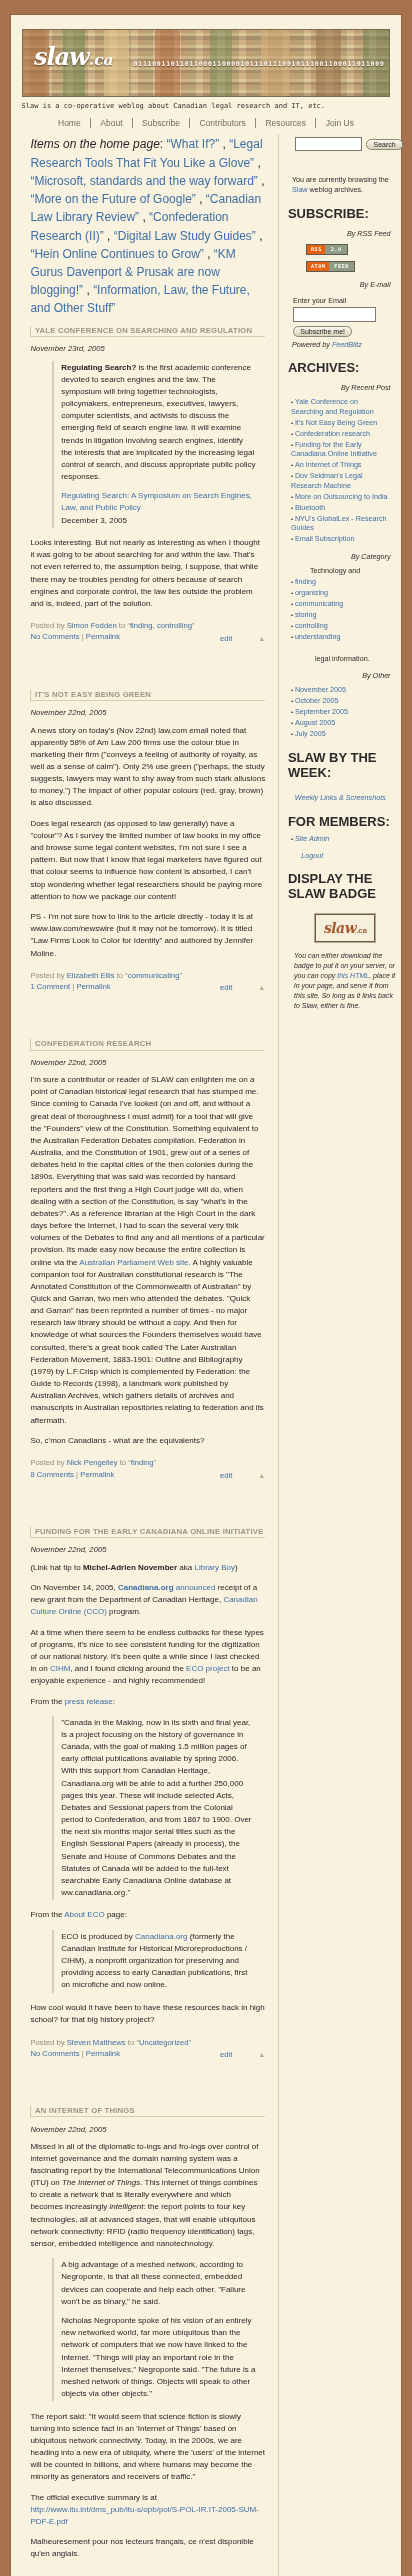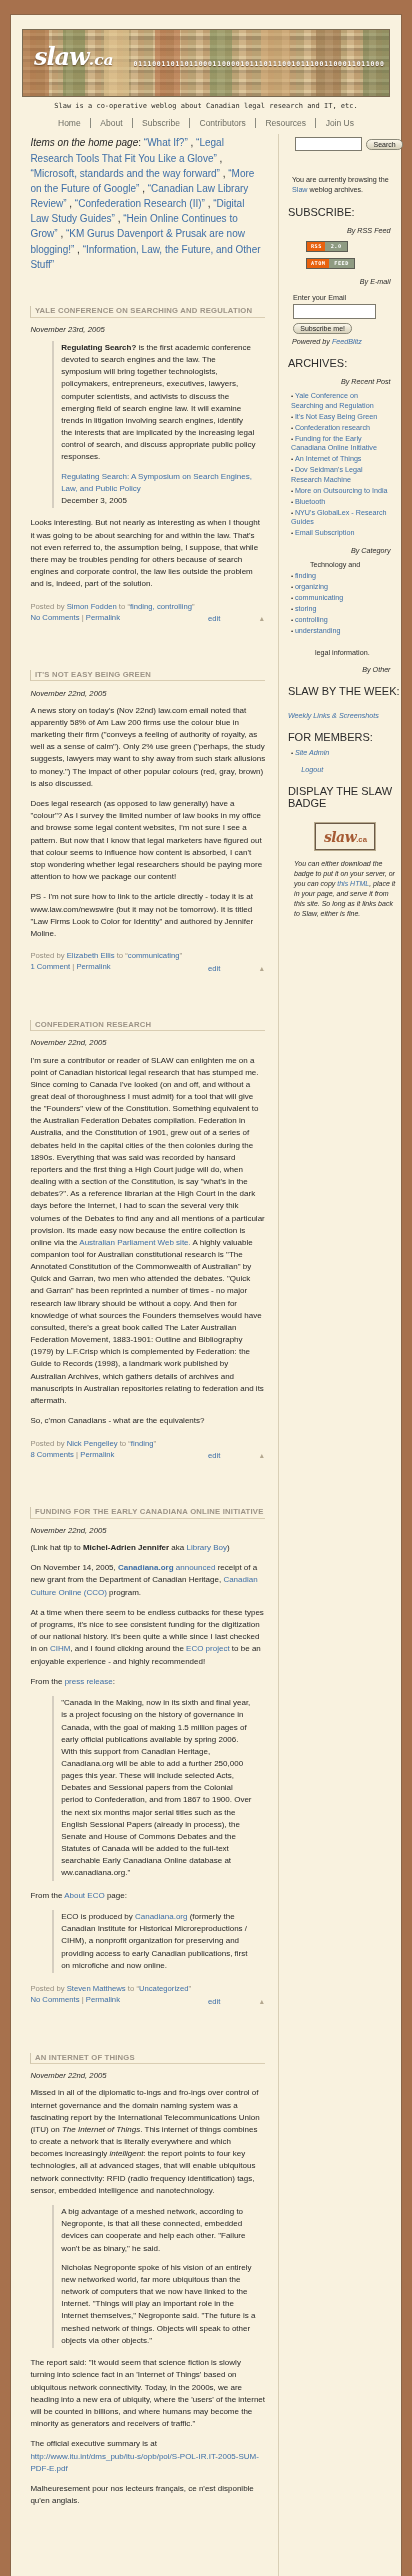--- a/index.html
+++ b/index.html
@@ -46,37 +46,37 @@
   .banner-binary{
     position:absolute; left:111px; top:30px; right:4.1px;
     color:#fff; font-family:"DejaVu Sans Mono", monospace;
     font-weight:bold; font-size:6.4px; letter-spacing:0.8px;
     text-shadow:0 0.5px 1px rgba(60,30,10,.7);
     white-space:nowrap; overflow:hidden;
   }
   .tagline{
     margin-top:5.2px;
     font-family:"DejaVu Sans Mono", monospace;
-    font-size:7px; color:#2e2e2a;text-align:center;
+    font-size:7px; color:#2e2e2a;
   }
   
   .nav{ text-align:center; margin:8.2px 0 5.2px 0; }
   .nav span.item{
     display:inline-block; padding:0 9.3px;
     color:#6e6e64; font-size:8.5px;
     border-right:0.5px solid #8b8b80;
     cursor:pointer;
   }
   .nav span.item:last-child{border-right:none;}
   
   .cols{ display:flex; align-items:stretch; min-height:2548px; margin-top:6.2px; }
   .main{ flex:0 0 256px; box-sizing:border-box; padding:0 12.4px 0 8.8px; display:flex; flex-direction:column; }
   .side{ flex:1; box-sizing:border-box; border-left:0.5px solid #d9cfb6; padding:2.1px 0 0 9.3px; font-size:7.2px; color:#2b2b2b; }
   
-  .intro{ font-size:10px; line-height:1.52; color:#262626; margin:1px 0 34px 0; }
+  .intro{ font-size:12px; line-height:1.52; color:#262626; margin:1px 0 8px 0; }
   .i{ font-style:italic; }
   .b{ font-weight:bold; }
   a.lnk{ color:#3e6fa7; text-decoration:none; cursor:pointer; }
   .post{ margin-bottom:47px; }
   .post-title{
     color:#9d9487; font-weight:bold; font-size:7.7px; letter-spacing:0.2px;
     border-bottom:0.5px solid #d9cdb2; border-left:1.5px solid #cfc5ad;
     padding:0 0 1.5px 3.6px; margin:0 0 7.2px 0;
   }
   .post-date{ font-style:italic; font-size:7.7px; color:#2b2b2b; margin:0 0 7.2px 0; }
@@ -84,52 +84,52 @@
   .post-body blockquote{
     margin:2.1px 9.3px 9.3px 21.6px; padding:1px 0 1px 7.2px;
     border-left:2.6px solid #d5cec0;
   }
   .post-body blockquote p{ margin:0 0 7.2px 0; }
   .post-body blockquote p:last-child{ margin-bottom:0; }
   .post-meta{ display:flex; justify-content:space-between; align-items:flex-end; margin-top:10.3px; font-size:7.7px; }
   .meta-gray{ color:#948d80; }
   .post-meta .left div{ line-height:1.45; }
   .post-meta .right{ white-space:nowrap; }
-  .post-meta .edit{ margin-right:36px; }
+  .post-meta .edit{ margin-right:24px; }
   .up-arrow{ color:#b3a78f; font-size:6.7px; cursor:pointer; }
   
   .search-row{ display:flex; gap:4.1px; align-items:center; margin:1px 0 24px 7.2px; }
   .search-input{
     width:61px; height:10.3px; border:0.5px solid #7d7a6d; background:#fff;
     font-size:6.7px; padding:0.5px 2.1px;
   }
   .btn{
     font-size:7px; color:#222; padding:1px 6.2px;
     background:linear-gradient(#fbf7ea,#d8d2bc);
     border:0.5px solid #8a8878; border-radius:5.2px; cursor:pointer;
     font-family:"Liberation Sans", sans-serif;
   }
   .side-note{ margin:0 3.1px 9.3px 4.1px; line-height:1.4; }
-  .side-h{ font-weight:normal; font-size:11px; color:#2b2b2b; margin:11.3px 0 5.2px 0; }
+  .side-h{ font-weight:bold; font-size:13px; color:#2b2b2b; margin:11.3px 0 5.2px 0; }
   .side-sub{ font-style:italic; text-align:right; margin:8.2px 12.4px 5.2px 0; }
   .badge-row{ margin:3.1px 0 6.2px 18.5px; }
   .feed-badge{ display:inline-flex; border:0.5px solid #5c5c54; font-family:"DejaVu Sans Mono", monospace; font-size:5.2px; font-weight:bold; color:#fff; letter-spacing:0.5px; cursor:pointer; }
   .feed-badge .fl{ background:#e8610e; padding:1.5px 3.6px; }
   .feed-badge .fr{ background:#8f9b82; padding:1.5px 5.2px; }
   .email-label{ margin:7.2px 0 2.1px 5.2px; }
   .email-input{ width:77px; height:10.3px; border:0.5px solid #7d7a6d; background:#fff; margin-left:5.2px; }
   .subscribe-btn{ margin:4.1px 0 1px 5.2px; }
   .powered{ font-style:italic; margin:2.1px 0 0 4.1px; }
   ul.side-list{ margin:2.1px 12.4px 4.1px 0; padding:0 0 0 3.1px; list-style:none; line-height:1.32; }
   ul.side-list li{ margin:0 0 1.5px 0; }
   ul.side-list li::before{ content:"\2022  "; color:#2b2b2b; font-size:6.2px; }
   ul.side-list a{ color:#3e6fa7; }
   .cat-prefix{ text-align:center; margin:0 20.6px 1px 0; }
   .cat-suffix{ margin:12px 0 0 27px; }
-  .weekly{ margin:13.4px 10.3px 0 0; }
+  .weekly{ text-align:center; margin:13.4px 10.3px 0 0; }
   .weekly a{ font-style:italic; }
   .logout{ margin:7.2px 0 0 13.4px; font-style:italic; }
   .logout a, .members a{ font-style:italic; }
   .slaw-badge{
     width:58px; margin:13.4px auto 9.3px auto; padding:5.2px 0 4.1px 0;
     border:1px solid #6b5a47; outline:0.5px solid #b7a98c; background:#f6efdc;
     text-align:center; cursor:pointer;
   }
   .slaw-badge .w{ font-family:"DejaVu Serif", serif; font-style:italic; font-weight:bold; font-size:14px; color:#a55a33; letter-spacing:-0.5px; }
   .slaw-badge .t{ font-size:7.7px; color:#a55a33; font-weight:bold; }
@@ -212,31 +212,32 @@
         <a class="lnk edit">edit</a>
         <span class="up-arrow">▲</span>
       </div>
     </div>
   </div>
 
   <div class="post">
     <h2 class="post-title">FUNDING FOR THE EARLY CANADIANA ONLINE INITIATIVE</h2>
     <div class="post-date">November 22nd, 2005</div>
     <div class="post-body">
-              <p><span>(Link hat tip to </span><span class="b">Michel-Adrien Jennifer</span><span> aka </span><a class="lnk">Library Boy</a><span>)</span></p>
+              <p><span>(Link hat tip to </span><span class="b">Michel-Adrien November</span><span> aka </span><a class="lnk">Library Boy</a><span>)</span></p>
               <p><span>On November 14, 2005, </span><a class="lnk b">Canadiana.org</a><span> </span><a class="lnk">announced</a><span> receipt of a new grant from the Department of Canadian Heritage, </span><a class="lnk">Canadian Culture Online (CCO)</a><span> program.</span></p>
               <p><span>At a time when there seem to be endless cutbacks for these types of programs, it's nice to see consistent funding for the digitization of our national history. It's been quite a while since I last checked in on </span><a class="lnk">CIHM</a><span>, and I found clicking around the </span><a class="lnk">ECO project</a><span> to be an enjoyable experience - and highly recommended!</span></p>
               <p><span>From the </span><a class="lnk">press release</a><span>:</span></p>
               <blockquote>
                 <p><span>"Canada in the Making, now in its sixth and final year, is a project focusing on the history of governance in Canada, with the goal of making 1.5 million pages of early official publications available by spring 2006. With this support from Canadian Heritage, Canadiana.org will be able to add a further 250,000 pages this year. These will include selected Acts, Debates and Sessional papers from the Colonial period to Confederation, and from 1867 to 1900. Over the next six months major serial titles such as the English Sessional Papers (already in process), the Senate and House of Commons Debates and the Statutes of Canada will be added to the full-text searchable Early Canadiana Online database at ww.canadiana.org."</span></p>
               </blockquote>
               <p><span>From the </span><a class="lnk">About ECO</a><span> page:</span></p>
               <blockquote>
                 <p><span>ECO is produced by </span><a class="lnk">Canadiana.org</a><span> (formerly the Canadian Institute for Historical Microreproductions / CIHM), a nonprofit organization for preserving and providing access to early Canadian publications, first on microfiche and now online.</span></p>
               </blockquote>
+              <p><span>How cool would it have been to have these resources back in high school? for that big history project?</span></p>
             </div>
     <div class="post-meta">
       <div class="left">
         <div class="byline"><span class="meta-gray">Posted by </span><a class="lnk">Steven Matthews</a><span class="meta-gray"> to </span><span class="meta-gray">“</span><a class="lnk">Uncategorized</a><span class="meta-gray">”</span></div>
         <div class="commentline"><a class="lnk">No Comments</a><span class="meta-gray"> | </span><a class="lnk">Permalink</a></div>
       </div>
       <div class="right">
         <a class="lnk edit">edit</a>
         <span class="up-arrow">▲</span>
       </div>
@@ -314,20 +315,27 @@
           <li><a class="lnk">finding</a></li>
           <li><a class="lnk">organizing</a></li>
           <li><a class="lnk">communicating</a></li>
           <li><a class="lnk">storing</a></li>
           <li><a class="lnk">controlling</a></li>
           <li><a class="lnk">understanding</a></li>
         </ul>
       <div class="cat-suffix">legal information.</div>
 
       <div class="side-sub">By Other</div>
+      <ul class="side-list" id="date-list">
+          <li><a class="lnk">November 2005</a></li>
+          <li><a class="lnk">October 2005</a></li>
+          <li><a class="lnk">September 2005</a></li>
+          <li><a class="lnk">August 2005</a></li>
+          <li><a class="lnk">July 2005</a></li>
+        </ul>
 
       <div class="side-h">SLAW BY THE WEEK:</div>
       <div class="weekly"><a class="lnk">Weekly Links &amp; Screenshots</a></div>
 
       <div class="side-h">FOR MEMBERS:</div>
       <ul class="side-list members" id="member-list">
           <li><a class="lnk">Site Admin</a></li>
         </ul>
       <div class="logout"><a class="lnk">Logout</a></div>
 

